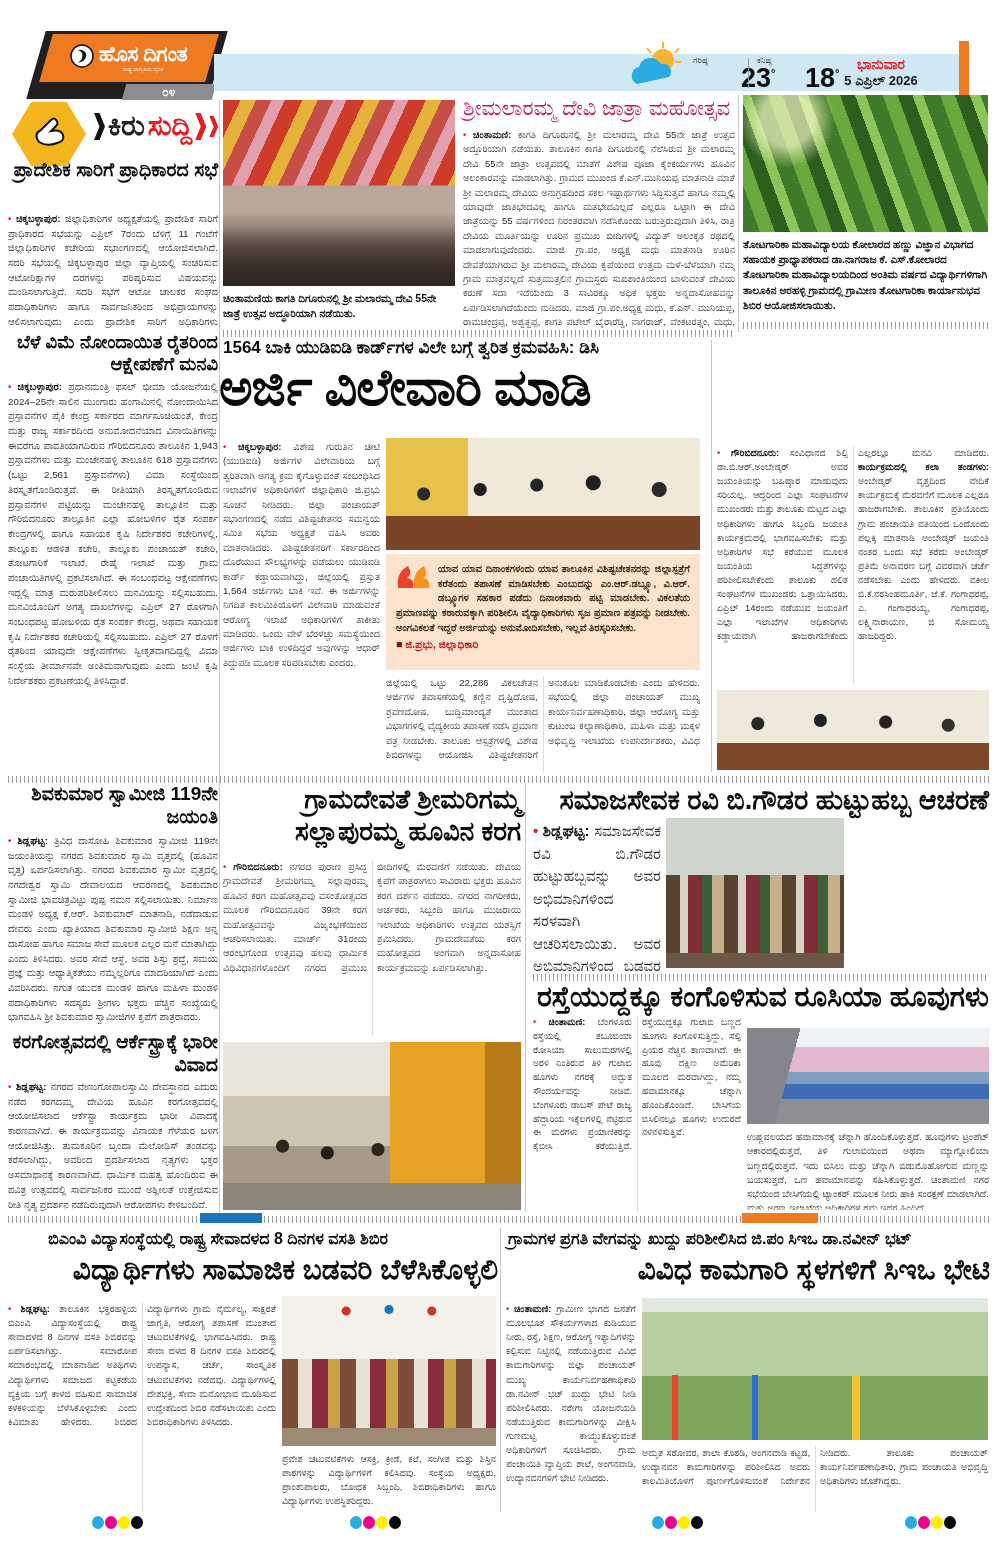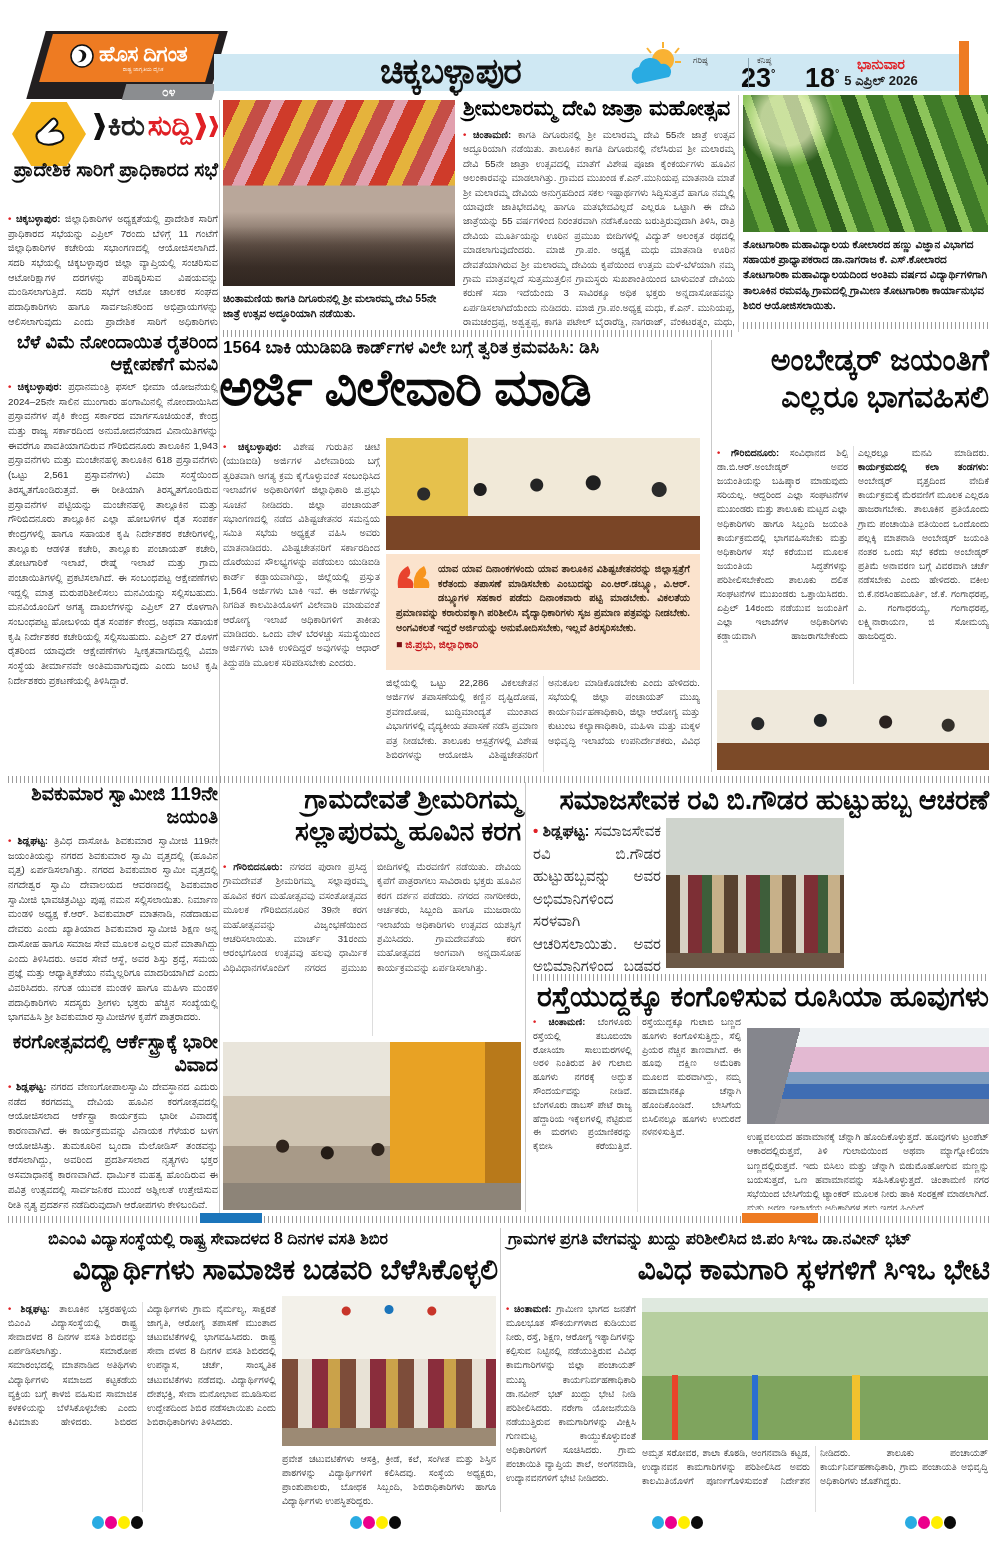--- a/index.html
+++ b/index.html
@@ -27,21 +27,21 @@
   .wmax { left:693px; top:55px; }
   .wmin { left:757px; top:55px; }
   .wdiv { left:748px; top:58px; width:1px; height:30px; background:#8aa5b2; }
   .mh-day { left:806px; top:56px; width:150px; text-align:center; color:#e02025; font-weight:900; font-size:14px; }
   .mh-date{ left:806px; top:73px; width:150px; text-align:center; color:#1a1a1a; font-weight:700; font-size:13px; }
   .mh-city{ left:806px; top:93px; width:150px; text-align:center; color:#1a1a1a; font-size:11.5px; font-weight:700;}
   .mh-obar{ left:959px; top:41px; width:10px; height:64px; background:#ee7b22; }
 
   
   .hl { font-weight:900; color:#0d0d0d; text-align:right; line-height:1.22; }
-  .hll { font-weight:700; color:#000000; text-align:left; line-height:1.2; }
+  .hll { font-weight:400; color:#be185d; text-align:left; line-height:1.2; }
   .body { font-size:9.8px; line-height:1.5; text-align:justify; color:#2b2b2b; overflow:hidden; }
   .body .dl::before { content:"• "; color:#e02025; font-weight:900; }
   .dl { font-weight:800; color:#111; }
   .bold { font-weight:800; color:#111; }
   .cap { font-size:10.5px; font-weight:700; line-height:1.45; color:#111; text-align:left; }
   .cols2 { columns:2; column-gap:10px; column-rule:1px solid #ddd; }
   .vr { position:absolute; width:1px; background:#c9c9c9; }
   .dotsep { position:absolute; height:7px;
             background:repeating-linear-gradient(90deg,#9a9a9a 0 1px, transparent 1px 4px); }
   .kicker { font-weight:800; color:#0d0d0d; }
@@ -208,21 +208,20 @@
         <div class="brand">ಹೊಸ ದಿಗಂತ</div>
         <div class="tagline">ರಾಷ್ಟ್ರ ಜಾಗೃತಿಯ ದೈನಿಕ</div>
       </span>
     </div>
   </div>
   <div class="abs mh-gray">
     <span class="pageno">೦೪</span>
   </div>
 
   <div class="abs strip"></div>
-  <div class="abs edition">ಚಿಕ್ಕಬಳ್ಳಾಪುರ</div>
 
   <div class="abs wicon">
     <svg width="58" height="54" viewBox="0 0 58 54">
       <g stroke="#f9b233" stroke-width="2">
           <line x1="36" y1="2" x2="36" y2="8"></line>
           <line x1="20" y1="8" x2="24" y2="13"></line>
           <line x1="52" y1="8" x2="48" y2="13"></line>
           <line x1="54" y1="22" x2="48" y2="22"></line>
         </g>
       <circle cx="36" cy="20" r="11" fill="#f9b233"></circle>
@@ -283,21 +282,21 @@
 
   <div class="photo jatra-photo"></div>
   <div class="abs cap jatra-cap">ಚಿಂತಾಮಣಿಯ ಕಾಗತಿ ದಿಗೂರುನಲ್ಲಿ ಶ್ರೀ ಮಲಾರಮ್ಮ ದೇವಿ 55ನೇ ಜಾತ್ರೆ ಉತ್ಸವ ಅದ್ಧೂರಿಯಾಗಿ ನಡೆಯಿತು.</div>
   <div class="abs hll jatra-h">ಶ್ರೀಮಲಾರಮ್ಮ ದೇವಿ ಜಾತ್ರಾ ಮಹೋತ್ಸವ</div>
   <div class="abs body jatra-b">
     <span class="dl">ಚಿಂತಾಮಣಿ:</span> <span>ಕಾಗತಿ ದಿಗೂರುನಲ್ಲಿ ಶ್ರೀ ಮಲಾರಮ್ಮ ದೇವಿ 55ನೇ ಜಾತ್ರೆ ಉತ್ಸವ ಅದ್ಧೂರಿಯಾಗಿ ನಡೆಯಿತು. ತಾಲೂಕಿನ ಕಾಗತಿ ದಿಗೂರುನಲ್ಲಿ ನೆಲೆಸಿರುವ ಶ್ರೀ ಮಲಾರಮ್ಮ ದೇವಿ 55ನೇ ಜಾತ್ರಾ ಉತ್ಸವದಲ್ಲಿ ಮಾತೆಗೆ ವಿಶೇಷ ಪೂಜಾ ಕೈಂಕರ್ಯಗಳು ಹೂವಿನ ಅಲಂಕಾರವನ್ನು ಮಾಡಲಾಗಿತ್ತು. ಗ್ರಾಮದ ಮುಖಂಡ ಕೆ.ಎನ್.ಮುನಿಯಪ್ಪ ಮಾತನಾಡಿ ಮಾತೆ ಶ್ರೀ ಮಲಾರಮ್ಮ ದೇವಿಯ ಅನುಗ್ರಹದಿಂದ ಸಕಲ ಇಷ್ಟಾರ್ಥಗಳು ಸಿದ್ಧಿಸುತ್ತವೆ ಹಾಗೂ ನಮ್ಮಲ್ಲಿ ಯಾವುದೇ ಜಾತಿಭೇದವಿಲ್ಲ ಹಾಗೂ ಮತಭೇದವಿಲ್ಲದೆ ಎಲ್ಲರೂ ಒಟ್ಟಾಗಿ ಈ ದೇವಿ ಜಾತ್ರೆಯನ್ನು 55 ವರ್ಷಗಳಿಂದ ನಿರಂತರವಾಗಿ ನಡೆಸಿಕೊಂಡು ಬರುತ್ತಿರುವುದಾಗಿ ತಿಳಿಸಿ, ರಾತ್ರಿ ದೇವಿಯ ಮೂರ್ತಿಯನ್ನು ಊರಿನ ಪ್ರಮುಖ ಬೀದಿಗಳಲ್ಲಿ ವಿದ್ಯುತ್ ಅಲಂಕೃತ ರಥದಲ್ಲಿ ಮಾಡಲಾಗುವುದೆಂದರು.</span> <span>ಮಾಜಿ ಗ್ರಾ.ಪಂ. ಅಧ್ಯಕ್ಷ ಮಧು ಮಾತನಾಡಿ ಊರಿನ ದೇವತೆಯಾಗಿರುವ ಶ್ರೀ ಮಲಾರಮ್ಮ ದೇವಿಯ ಕೃಪೆಯಿಂದ ಉತ್ತಮ ಮಳೆ-ಬೆಳೆಯಾಗಿ ನಮ್ಮ ಗ್ರಾಮ ಮಾತ್ರವಲ್ಲದೆ ಸುತ್ತಮುತ್ತಲಿನ ಗ್ರಾಮಸ್ಥರು ಸುಖಶಾಂತಿಯಿಂದ ಬಾಳುವಂತೆ ದೇವಿಯ ಕರುಣೆ ಸದಾ ಇದೆಯೆಂದು 3 ಸಾವಿರಕ್ಕೂ ಅಧಿಕ ಭಕ್ತರು ಅನ್ನದಾಸೋಹವನ್ನು ಏರ್ಪಡಿಸಲಾಗಿದೆಯೆಂದು ನುಡಿದರು. ಮಾಜಿ ಗ್ರಾ.ಪಂ.ಅಧ್ಯಕ್ಷ ಮಧು, ಕೆ.ಎನ್. ಮುನಿಯಪ್ಪ, ರಾಮಚಂದ್ರಪ್ಪ, ಅಶ್ವತ್ಥಪ್ಪ, ಕಾಗತಿ ಪಟೇಲ್ ಬೈರಾರೆಡ್ಡಿ, ನಾಗರಾಜ್, ವೆಂಕಟರತ್ನಂ, ಮಧು, ನಟರಾಜ್, ವೆಂಕಟರವಣಪ್ಪ, ಮಹಾದೇವ್ ಇದ್ದರು.</span>
   </div>
   <div class="vr vr-jatra"></div>
 
   <div class="photo horti-photo"></div>
-  <div class="abs cap horti-cap">ತೋಟಗಾರಿಕಾ ಮಹಾವಿದ್ಯಾಲಯ ಕೋಲಾರದ ಹಣ್ಣು ವಿಜ್ಞಾನ ವಿಭಾಗದ ಸಹಾಯಕ ಪ್ರಾಧ್ಯಾಪಕರಾದ ಡಾ.ನಾಗರಾಜ ಕೆ. ಎಸ್.ಕೋಲಾರದ ತೋಟಗಾರಿಕಾ ಮಹಾವಿದ್ಯಾಲಯದಿಂದ ಅಂತಿಮ ವರ್ಷದ ವಿದ್ಯಾರ್ಥಿಗಳಿಗಾಗಿ ತಾಲೂಕಿನ ರಮವಹ್ಳಿ ಗ್ರಾಮದಲ್ಲಿ ಗ್ರಾಮೀಣ ತೋಟಗಾರಿಕಾ ಕಾರ್ಯಾನುಭವ ಶಿಬಿರ ಆಯೋಜಿಸಲಾಯಿತು.</div>
+  <div class="abs cap horti-cap">ತೋಟಗಾರಿಕಾ ಮಹಾವಿದ್ಯಾಲಯ ಕೋಲಾರದ ಹಣ್ಣು ವಿಜ್ಞಾನ ವಿಭಾಗದ ಸಹಾಯಕ ಪ್ರಾಧ್ಯಾಪಕರಾದ ಡಾ.ನಾಗರಾಜ ಕೆ. ಎಸ್.ಕೋಲಾರದ ತೋಟಗಾರಿಕಾ ಮಹಾವಿದ್ಯಾಲಯದಿಂದ ಅಂತಿಮ ವರ್ಷದ ವಿದ್ಯಾರ್ಥಿಗಳಿಗಾಗಿ ತಾಲೂಕಿನ ಅರಹಳ್ಳಿ ಗ್ರಾಮದಲ್ಲಿ ಗ್ರಾಮೀಣ ತೋಟಗಾರಿಕಾ ಕಾರ್ಯಾನುಭವ ಶಿಬಿರ ಆಯೋಜಿಸಲಾಯಿತು.</div>
   <div class="dotsep dots-horti"></div>
   <div class="dotsep dots-top"></div>
 
   <div class="abs kicker main-kicker">1564 ಬಾಕಿ ಯುಡಿಐಡಿ ಕಾರ್ಡ್‌ಗಳ ವಿಲೇ ಬಗ್ಗೆ ತ್ವರಿತ ಕ್ರಮವಹಿಸಿ: ಡಿಸಿ</div>
   <div class="abs main-h">ಅರ್ಜಿ ವಿಲೇವಾರಿ ಮಾಡಿ</div>
   <div class="abs body main-b1">
     <span class="dl">ಚಿಕ್ಕಬಳ್ಳಾಪುರ:</span> <span>ವಿಶೇಷ ಗುರುತಿನ ಚೀಟಿ (ಯುಡಿಐಡಿ) ಅರ್ಜಿಗಳ ವಿಲೇವಾರಿಯ ಬಗ್ಗೆ ತ್ವರಿತವಾಗಿ ಅಗತ್ಯ ಕ್ರಮ ಕೈಗೊಳ್ಳುವಂತೆ ಸಂಬಂಧಿಸಿದ ಇಲಾಖೆಗಳ ಅಧಿಕಾರಿಗಳಿಗೆ ಜಿಲ್ಲಾಧಿಕಾರಿ ಜಿ.ಪ್ರಭು ಸೂಚನೆ ನೀಡಿದರು. ಜಿಲ್ಲಾ ಪಂಚಾಯತ್ ಸಭಾಂಗಣದಲ್ಲಿ ನಡೆದ ವಿಶಿಷ್ಟಚೇತನರ ಸಮನ್ವಯ ಸಮಿತಿ ಸಭೆಯ ಅಧ್ಯಕ್ಷತೆ ವಹಿಸಿ ಅವರು ಮಾತನಾಡಿದರು. ವಿಶಿಷ್ಟಚೇತನರಿಗೆ ಸರ್ಕಾರದಿಂದ ದೊರೆಯುವ ಸೌಲಭ್ಯಗಳನ್ನು ಪಡೆಯಲು ಯುಡಿಐಡಿ ಕಾರ್ಡ್ ಕಡ್ಡಾಯವಾಗಿದ್ದು, ಜಿಲ್ಲೆಯಲ್ಲಿ ಪ್ರಸ್ತುತ 1,564 ಅರ್ಜಿಗಳು ಬಾಕಿ ಇವೆ. ಈ ಅರ್ಜಿಗಳನ್ನು ನಿಗದಿತ ಕಾಲಮಿತಿಯೊಳಗೆ ವಿಲೇವಾರಿ ಮಾಡುವಂತೆ ಆರೋಗ್ಯ ಇಲಾಖೆ ಅಧಿಕಾರಿಗಳಿಗೆ ತಾಕೀತು ಮಾಡಿದರು. ಒಂದು ವೇಳೆ ಬೆರಳಚ್ಚು ಸಮಸ್ಯೆಯಿಂದ ಅರ್ಜಿಗಳು ಬಾಕಿ ಉಳಿದಿದ್ದರೆ ಅವುಗಳನ್ನು ಆಧಾರ್ ತಿದ್ದುಪಡಿ ಮೂಲಕ ಸರಿಪಡಿಸಬೇಕು ಎಂದರು.</span>
   </div>
   <div class="photo main-photo"></div>
   <div class="abs quote-box">
@@ -307,21 +306,20 @@
           <path d="M18 24 Q16 8 28 2 q5 8 -1 12 q8 1 6 10 z" fill="#f7941d"></path>
         </svg>
     </span>
     <div class="quote-txt">ಯಾವ ಯಾವ ದಿನಾಂಕಗಳಂದು ಯಾವ ತಾಲೂಕಿನ ವಿಶಿಷ್ಟಚೇತನರನ್ನು ಜಿಲ್ಲಾಸ್ಪತ್ರೆಗೆ ಕರೆತಂದು ತಪಾಸಣೆ ಮಾಡಿಸಬೇಕು ಎಂಬುದನ್ನು ಎಂ.ಆರ್.ಡಬ್ಲ್ಯೂ, ವಿ.ಆರ್. ಡಬ್ಲ್ಯೂಗಳ ಸಹಕಾರ ಪಡೆದು ದಿನಾಂಕವಾರು ಪಟ್ಟಿ ಮಾಡಬೇಕು. ವಿಕಲತೆಯ ಪ್ರಮಾಣವನ್ನು ಕರಾರುವಕ್ಕಾಗಿ ಪರಿಶೀಲಿಸಿ ವೈದ್ಯಾಧಿಕಾರಿಗಳು ಸೃಜ ಪ್ರಮಾಣ ಪತ್ರವನ್ನು ನೀಡಬೇಕು. ಅಂಗವಿಕಲತೆ ಇದ್ದರೆ ಅರ್ಜಿಯನ್ನು ಅನುಮೋದಿಸಬೇಕು, ಇಲ್ಲವೆ ತಿರಸ್ಕರಿಸಬೇಕು.</div>
     <div class="quote-attr">ಜಿ.ಪ್ರಭು, ಜಿಲ್ಲಾಧಿಕಾರಿ</div>
   </div>
   <div class="abs body cols2 main-b2">ಜಿಲ್ಲೆಯಲ್ಲಿ ಒಟ್ಟು 22,286 ವಿಕಲಚೇತನ ಅರ್ಜಿಗಳ ತಪಾಸಣೆಯಲ್ಲಿ ಕಣ್ಣಿನ ದೃಷ್ಟಿದೋಷ, ಶ್ರವಣದೋಷ, ಬುದ್ಧಿಮಾಂದ್ಯತೆ ಮುಂತಾದ ವಿಭಾಗಗಳಲ್ಲಿ ವೈದ್ಯಕೀಯ ತಪಾಸಣೆ ನಡೆಸಿ ಪ್ರಮಾಣ ಪತ್ರ ನೀಡಬೇಕು. ತಾಲೂಕು ಆಸ್ಪತ್ರೆಗಳಲ್ಲಿ ವಿಶೇಷ ಶಿಬಿರಗಳನ್ನು ಆಯೋಜಿಸಿ ವಿಶಿಷ್ಟಚೇತನರಿಗೆ ಅನುಕೂಲ ಮಾಡಿಕೊಡಬೇಕು ಎಂದು ಹೇಳಿದರು. ಸಭೆಯಲ್ಲಿ ಜಿಲ್ಲಾ ಪಂಚಾಯತ್ ಮುಖ್ಯ ಕಾರ್ಯನಿರ್ವಹಣಾಧಿಕಾರಿ, ಜಿಲ್ಲಾ ಆರೋಗ್ಯ ಮತ್ತು ಕುಟುಂಬ ಕಲ್ಯಾಣಾಧಿಕಾರಿ, ಮಹಿಳಾ ಮತ್ತು ಮಕ್ಕಳ ಅಭಿವೃದ್ಧಿ ಇಲಾಖೆಯ ಉಪನಿರ್ದೇಶಕರು, ವಿವಿಧ ತಾಲೂಕುಗಳ ತಹಶೀಲ್ದಾರರು ಹಾಗೂ ಅಧಿಕಾರಿಗಳು ಉಪಸ್ಥಿತರಿದ್ದರು.</div>
   <div class="dotsep dots-wide"></div>
 
   <div class="vr vr-amb"></div>
-  <div class="abs hl amb-h">ಅಂಬೇಡ್ಕರ್ ಜಯಂತಿಗೆ ಎಲ್ಲರೂ ಭಾಗವಹಿಸಲಿ</div>
   <div class="abs body cols2 amb-b">
     <span class="dl">ಗೌರಿಬಿದನೂರು:</span> <span>ಸಂವಿಧಾನದ ಶಿಲ್ಪಿ ಡಾ.ಬಿ.ಆರ್.ಅಂಬೇಡ್ಕರ್ ಅವರ ಜಯಂತಿಯನ್ನು ಬಹಿಷ್ಕಾರ ಮಾಡುವುದು ಸರಿಯಲ್ಲ. ಆದ್ದರಿಂದ ಎಲ್ಲಾ ಸಂಘಟನೆಗಳ ಮುಖಂಡರು ಮತ್ತು ತಾಲೂಕು ಮಟ್ಟದ ಎಲ್ಲಾ ಅಧಿಕಾರಿಗಳು ಹಾಗೂ ಸಿಬ್ಬಂದಿ ಜಯಂತಿ ಕಾರ್ಯಕ್ರಮದಲ್ಲಿ ಭಾಗವಹಿಸಬೇಕು ಮತ್ತು ಅಧಿಕಾರಿಗಳ ಸಭೆ ಕರೆಯುವ ಮೂಲಕ ಜಯಂತಿಯ ಸಿದ್ಧತೆಗಳನ್ನು ಪರಿಶೀಲಿಸಬೇಕೆಂದು ತಾಲೂಕು ದಲಿತ ಸಂಘಟನೆಗಳ ಮುಖಂಡರು ಒತ್ತಾಯಿಸಿದರು. ಏಪ್ರಿಲ್ 14ರಂದು ನಡೆಯುವ ಜಯಂತಿಗೆ ಎಲ್ಲಾ ಇಲಾಖೆಗಳ ಅಧಿಕಾರಿಗಳು ಕಡ್ಡಾಯವಾಗಿ ಹಾಜರಾಗಬೇಕೆಂದು ಎಲ್ಲರಲ್ಲೂ ಮನವಿ ಮಾಡಿದರು.</span>
     <span class="bold">ಕಾರ್ಯಕ್ರಮದಲ್ಲಿ ಕಲಾ ತಂಡಗಳು:</span>
     <span>ಅಂಬೇಡ್ಕರ್ ವೃತ್ತದಿಂದ ವೇದಿಕೆ ಕಾರ್ಯಕ್ರಮಕ್ಕೆ ಮೆರವಣಿಗೆ ಮೂಲಕ ಎಲ್ಲರೂ ಹಾಜರಾಗಬೇಕು. ತಾಲೂಕಿನ ಪ್ರತಿಯೊಂದು ಗ್ರಾಮ ಪಂಚಾಯಿತಿ ವತಿಯಿಂದ ಒಂದೊಂದು ಪಲ್ಲಕ್ಕಿ ಮಾತನಾಡಿ ಅಂಬೇಡ್ಕರ್ ಜಯಂತಿ ನಂತರ ಒಂದು ಸಭೆ ಕರೆದು ಅಂಬೇಡ್ಕರ್ ಪ್ರತಿಮೆ ಅನಾವರಣ ಬಗ್ಗೆ ವಿವರವಾಗಿ ಚರ್ಚೆ ನಡೆಸಬೇಕು ಎಂದು ಹೇಳಿದರು. ವಕೀಲ ಬಿ.ಕೆ.ನರಸಿಂಹಮೂರ್ತಿ, ಜೆ.ಕೆ. ಗಂಗಾಧರಪ್ಪ, ಎ. ಗಂಗಾಧರಯ್ಯ, ಗಂಗಾಧರಪ್ಪ, ಲಕ್ಷ್ಮಿನಾರಾಯಣ, ಜಿ ಸೋಮಯ್ಯ ಹಾಜರಿದ್ದರು.</span>
   </div>
   <div class="photo amb-photo"></div>
 
   <div class="abs hl karaga-h">ಗ್ರಾಮದೇವತೆ ಶ್ರೀಮರಿಗಮ್ಮ ಸಲ್ಲಾಪುರಮ್ಮ ಹೂವಿನ ಕರಗ</div>
   <div class="abs body cols2 karaga-b">
     <span class="dl">ಗೌರಿಬಿದನೂರು:</span> <span>ನಗರದ ಪುರಾಣ ಪ್ರಸಿದ್ಧ ಗ್ರಾಮದೇವತೆ ಶ್ರೀಮರಿಗಮ್ಮ ಸಲ್ಲಾಪುರಮ್ಮ ಹೂವಿನ ಕರಗ ಮಹೋತ್ಸವವು ವಸಂತೋತ್ಸವದ ಮೂಲಕ ಗೌರಿಬಿದನೂರಿನ 39ನೇ ಕರಗ ಮಹೋತ್ಸವವನ್ನು ವಿಜೃಂಭಣೆಯಿಂದ ಆಚರಿಸಲಾಯಿತು. ಮಾರ್ಚ್ 31ರಂದು ಆರಂಭಗೊಂಡ ಉತ್ಸವವು ಹಲವು ಧಾರ್ಮಿಕ ವಿಧಿವಿಧಾನಗಳೊಂದಿಗೆ ನಗರದ ಪ್ರಮುಖ ಬೀದಿಗಳಲ್ಲಿ ಮೆರವಣಿಗೆ ನಡೆಯಿತು. ದೇವಿಯ ಕೃಪೆಗೆ ಪಾತ್ರರಾಗಲು ಸಾವಿರಾರು ಭಕ್ತರು ಹೂವಿನ ಕರಗ ದರ್ಶನ ಪಡೆದರು. ನಗರದ ನಾಗರೀಕರು, ಅರ್ಚಕರು, ಸಿಬ್ಬಂದಿ ಹಾಗೂ ಮುಜರಾಯಿ ಇಲಾಖೆಯ ಅಧಿಕಾರಿಗಳು ಉತ್ಸವದ ಯಶಸ್ಸಿಗೆ ಶ್ರಮಿಸಿದರು. ಗ್ರಾಮದೇವತೆಯ ಕರಗ ಮಹೋತ್ಸವದ ಅಂಗವಾಗಿ ಅನ್ನದಾಸೋಹ ಕಾರ್ಯಕ್ರಮವನ್ನು ಏರ್ಪಡಿಸಲಾಗಿತ್ತು.</span>

